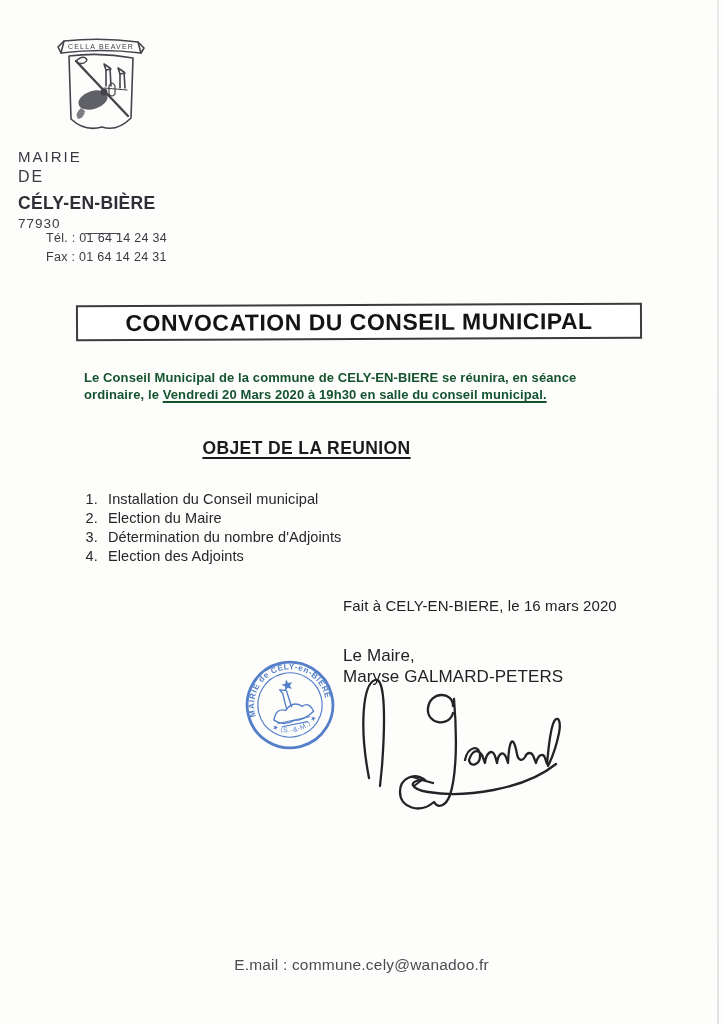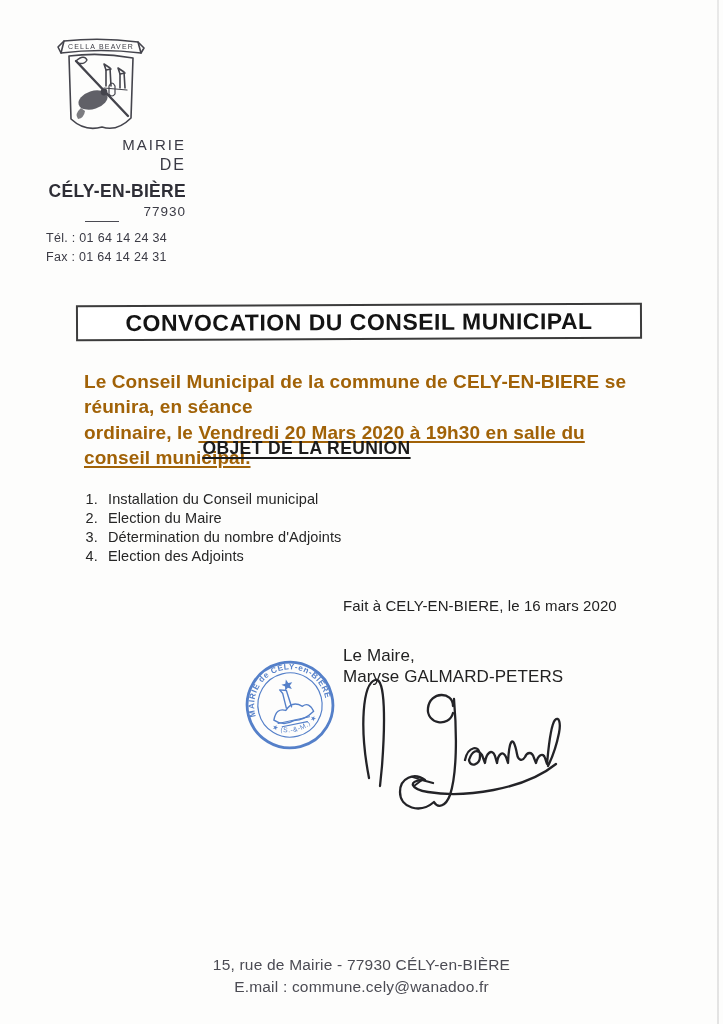--- a/index.html
+++ b/index.html
@@ -14,22 +14,22 @@
   }
   .scan-edge{
     position:absolute;top:0;right:4px;width:2px;height:100%;
     background:linear-gradient(to bottom, #d8d8d8, #cfcfcf);
     opacity:.55;
   }
 
   
   .crest{position:absolute;left:54px;top:34px;width:94px;height:108px;}
   .letterhead{
-    position:absolute;left:18px;top:136px;width:168px;
-    text-align:right;color:#3a3a44;
+    position:absolute;left:18px;top:148px;width:168px;
+    text-align:left;color:#3a3a44;
   }
   .lh-mairie{font-size:15px;letter-spacing:2px;line-height:1.25;}
   .lh-de{font-size:16px;letter-spacing:2px;line-height:1.3;}
   .lh-name{font-size:17.5px;font-weight:bold;letter-spacing:.3px;margin-top:5px;color:#2e2e36;}
   .lh-cp{font-size:13.5px;margin-top:2px;letter-spacing:1px;}
   .lh-cp-rule{width:34px;height:0;border-bottom:1.6px solid #4a4a52;margin:2px auto 0 auto;}
   .lh-contacts{
     position:absolute;left:46px;top:229px;
     font-size:12.5px;line-height:1.5;color:#3a3a44;
     text-align:left;white-space:nowrap;letter-spacing:.3px;
@@ -44,21 +44,21 @@
     background:#fff;
   }
   .title-box span{
     font-size:23px;font-weight:bold;letter-spacing:.5px;color:#141414;
     white-space:nowrap;
   }
 
   
   .intro{
     position:absolute;left:84px;top:369px;width:562px;
-    font-size:19px;font-weight:bold;line-height:1.33;color:#a16207;
+    font-size:13px;font-weight:bold;line-height:1.33;color:#14532d;
     letter-spacing:.1px;
   }
   .intro .u{text-decoration:underline;text-decoration-thickness:1.5px;text-underline-offset:2px;}
 
   .section-heading{
     position:absolute;left:0;top:438px;width:613px;text-align:center;
     font-size:17.5px;font-weight:bold;color:#1b1b1b;letter-spacing:.4px;
   }
   .section-heading span{
     text-decoration:underline;text-decoration-thickness:1.8px;text-underline-offset:3px;
@@ -188,16 +188,15 @@
     <path d="M 117 92 C 120 78 132 76 132 88 C 132 97 122 100 121 92 C 124 83 129 80 134 87 L 137 95
              C 138 85 144 80 147 88 L 149 95 C 150 86 155 82 158 89 L 160 95
              C 161 72 165 65 169 86 C 170 92 174 94 177 89 C 179 84 184 83 186 90 L 188 95
              C 190 87 195 84 197 90 L 199 96 C 200 86 202 58 207 52 C 211 48 213 55 211 65 C 208 80 203 92 200 98"></path>
 
     <path d="M 208 96 C 176 122 116 130 80 124 C 62 121 60 113 74 112 L 85 115"></path>
     <path d="M 74 112 L 64 109 M 74 112 L 66 118" stroke-width="1.8"></path>
   </svg>
 
   <div class="footer">
-    <div>15, rue de Mairie - 77930 CÉLY-en-BIÈRE</div>
     <div>E.mail : commune.cely@wanadoo.fr</div>
   </div>
 </div>
 
 </body></html>

